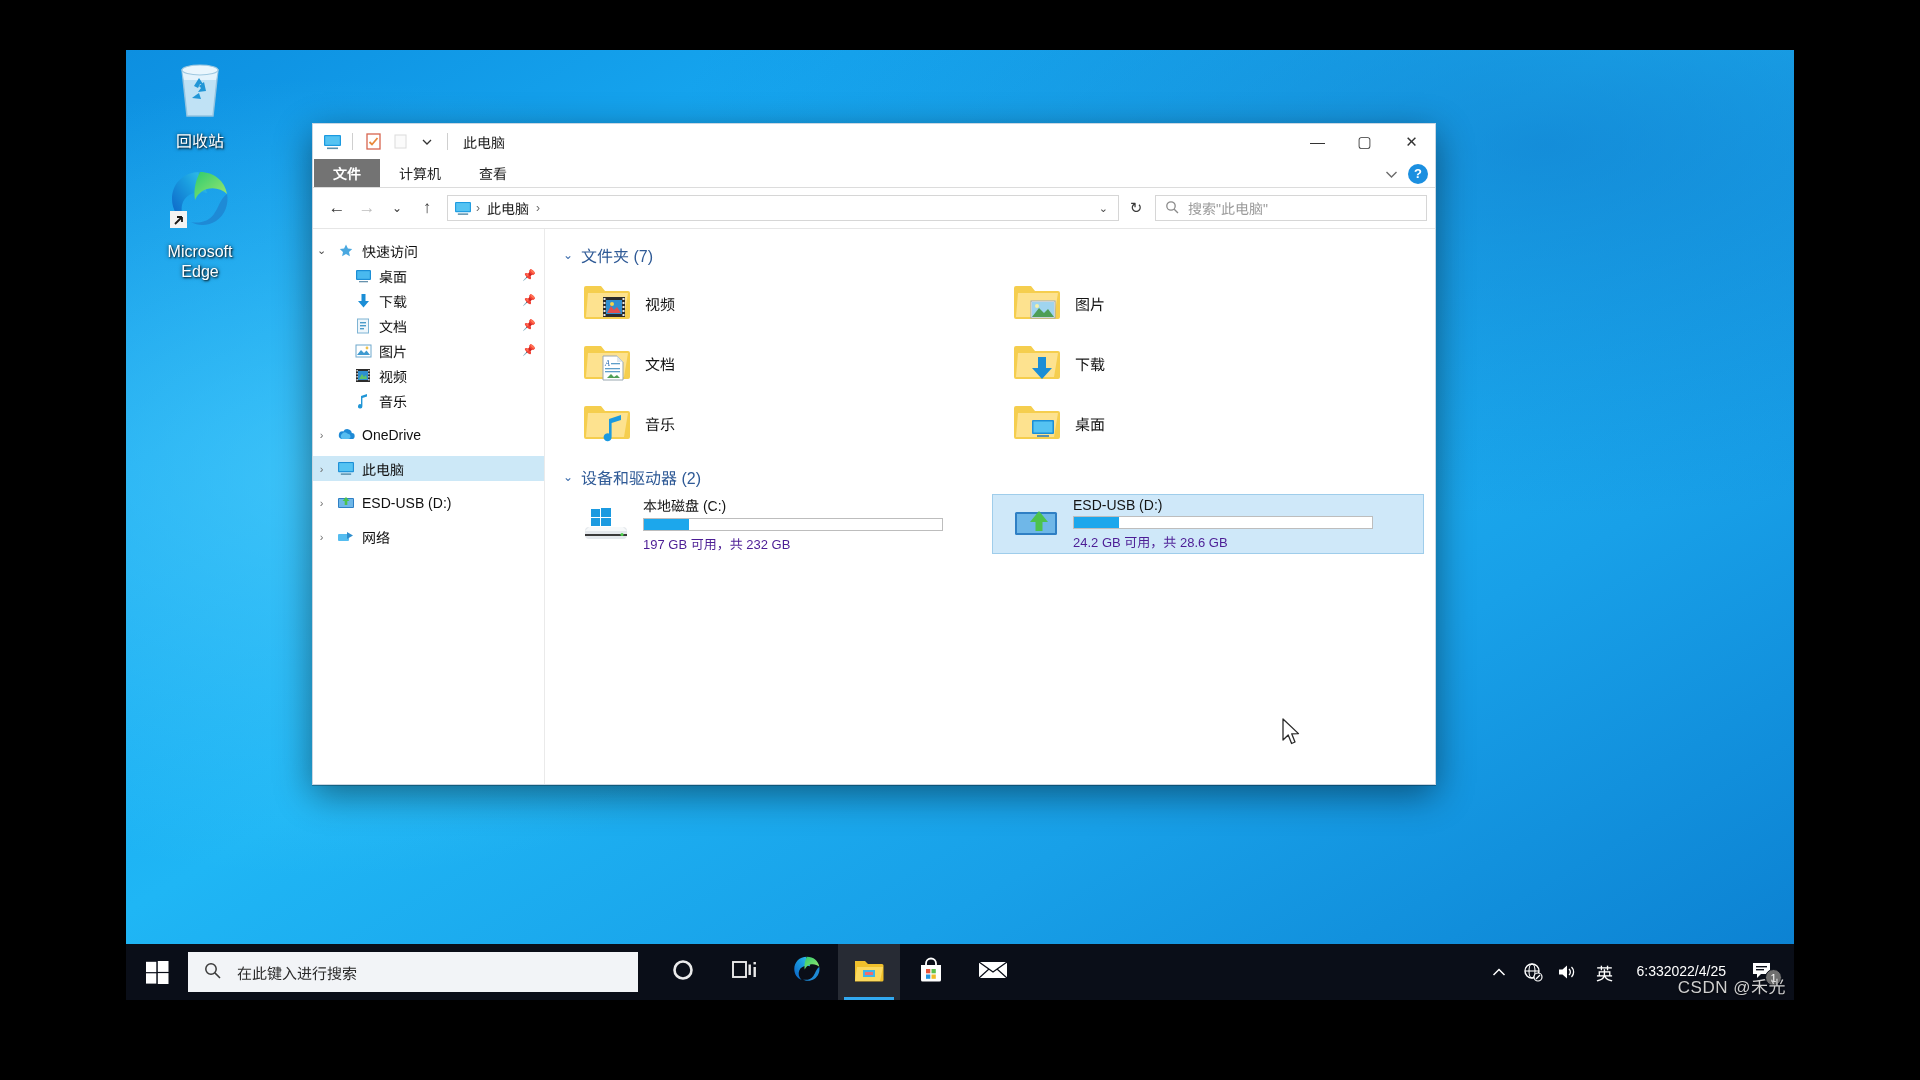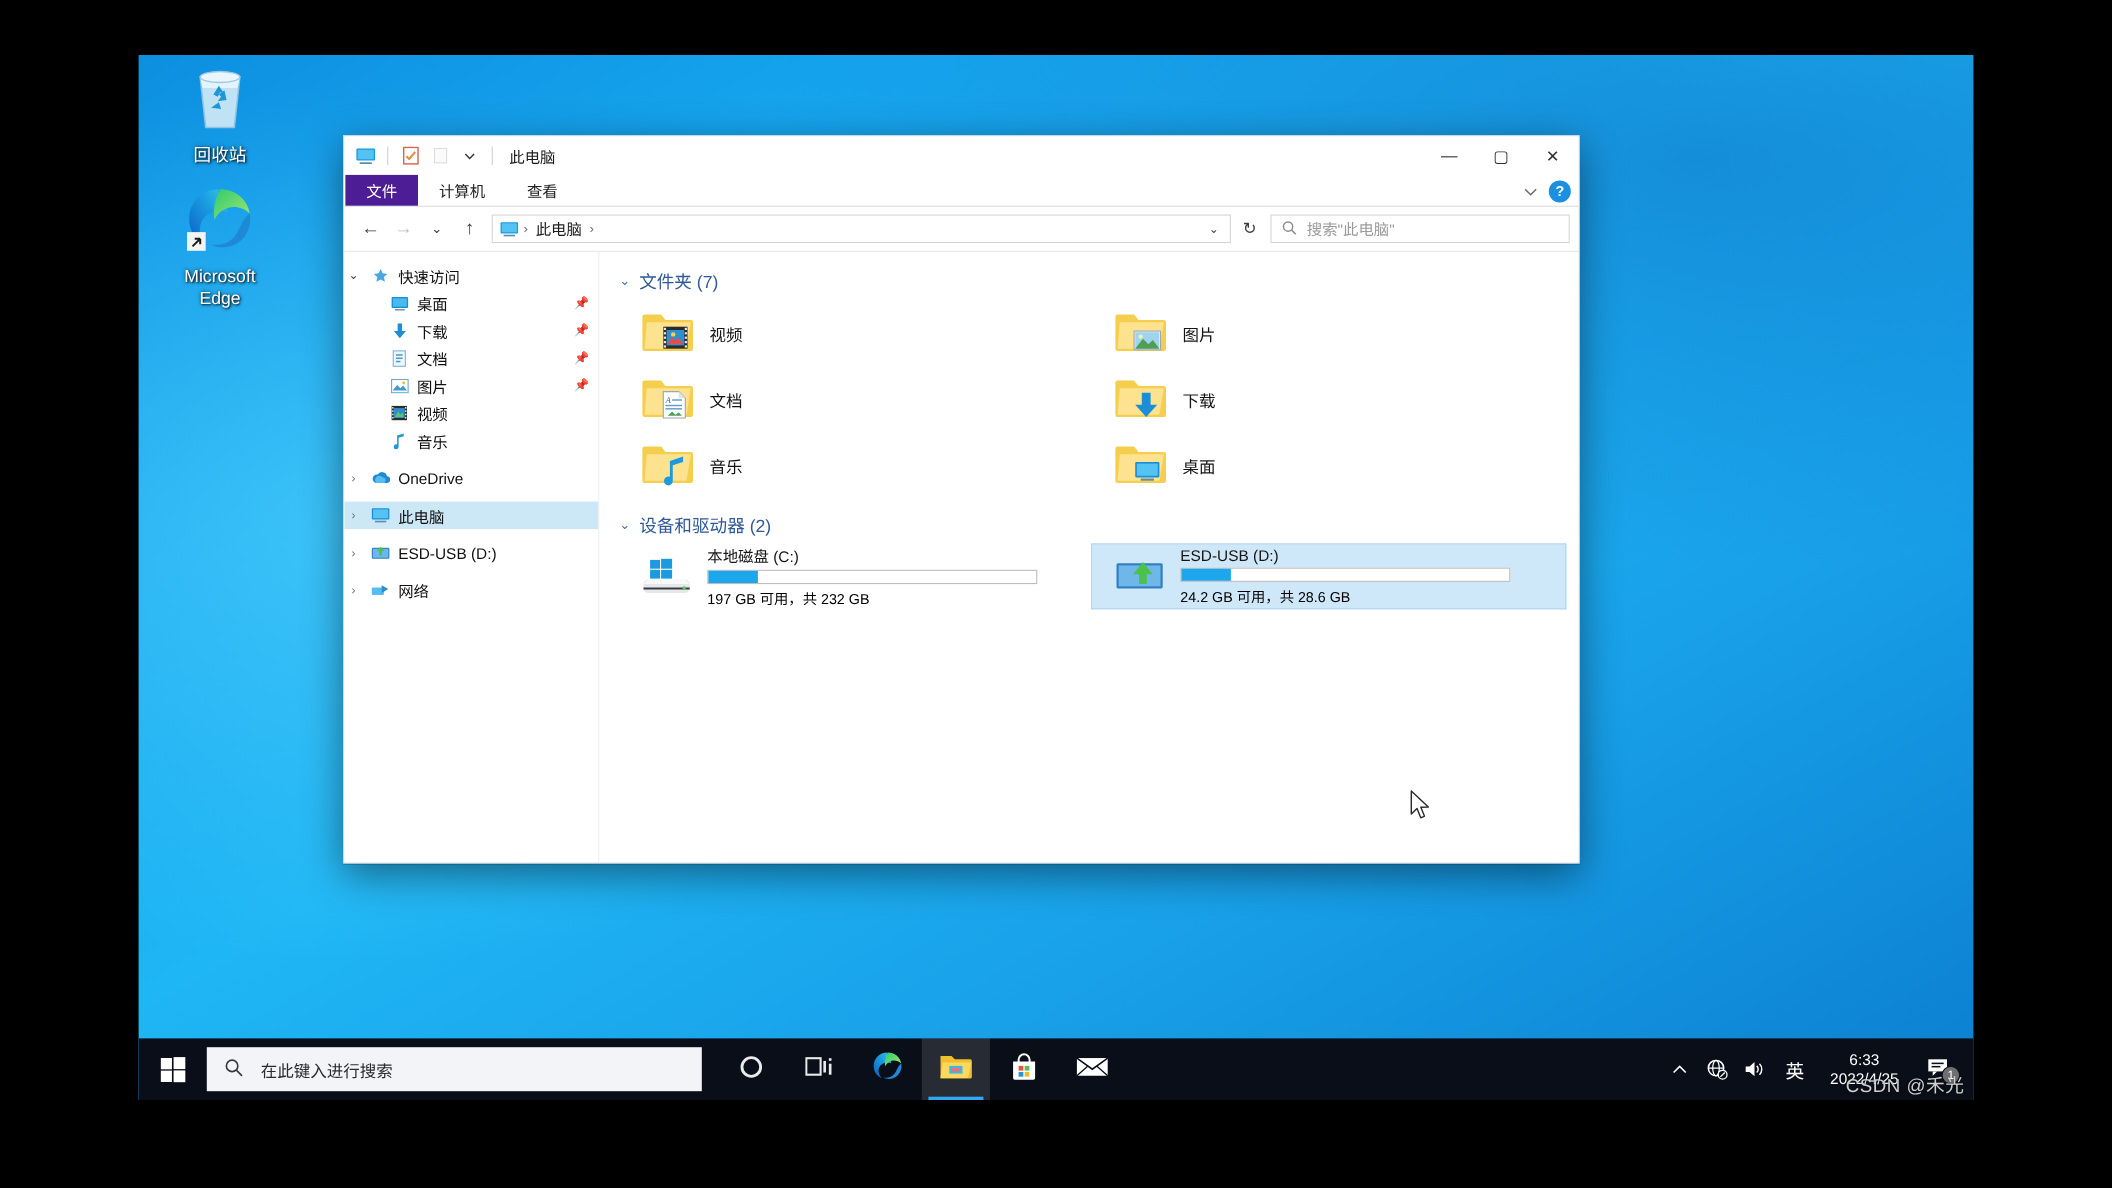--- a/index.html
+++ b/index.html
@@ -70,21 +70,21 @@
 
   
   .ribbon {
     height: 29px; display: flex; align-items: stretch;
     border-bottom: 1px solid #dcdcdc; background: #fff;
     padding-left: 1px; position: relative;
   }
   .rtab {
     display: flex; align-items: center; padding: 0 19px; font-size: 14px; color: #222;
   }
-  .rtab.file { background: #4c1d95; color: #fff; font-weight: 400; }
+  .rtab.file { background: #737373; color: #fff; font-weight: 700; }
   .ribbon-right { position: absolute; right: 7px; top: 0; height: 29px; display: flex; align-items: center; gap: 10px; }
   .help-circle {
     width: 20px; height: 20px; border-radius: 50%;
     background: #1b8fe0; color: #fff; font-size: 13px; font-weight: bold;
     display: flex; align-items: center; justify-content: center;
   }
 
   
   .addrbar {
     height: 40px; display: flex; align-items: center; gap: 2px;
@@ -151,21 +151,21 @@
   .drive-tile {
     width: 50%; height: 58px; display: flex; align-items: center; gap: 12px;
     padding-left: 18px; position: relative;
   }
   .drive-tile.selected { background: #cfe8f9; outline: 1px solid #9fcdeb; }
   .drive-tile .dico { width: 50px; height: 42px; flex: none; }
   .drive-info { flex: 1; max-width: 300px; }
   .drive-name { font-size: 14px; color: #141414; margin-bottom: 3px; }
   .bar-track { height: 13px; background: #fff; border: 1px solid #bdbdbd; position: relative; }
   .bar-fill { height: 100%; background: #1ca7ec; }
-  .drive-free { font-size: 13px; color: #000000; margin-top: 3px; }
+  .drive-free { font-size: 13px; color: #4c1d95; margin-top: 3px; }
 
   
   .statusbar {
     height: 29px; border-top: 1px solid #e2e2e2; background: #fff;
     display: flex; align-items: center; padding: 0 6px 0 18px;
     font-size: 13px; color: #2b2b2b;
   }
   .statusbar .spacer { flex: 1; }
   .viewbtn { width: 30px; height: 24px; display: flex; align-items: center; justify-content: center; }
 
@@ -193,21 +193,21 @@
   .tb-app.active::after {
     content: ""; position: absolute; left: 6px; right: 6px; bottom: 0; height: 3px; background: #31a8f0;
   }
   .tray {
     margin-left: auto; display: flex; align-items: center; gap: 0; height: 56px; padding-right: 4px;
     color: #fff;
   }
   .tray-ico { width: 34px; height: 56px; display: flex; align-items: center; justify-content: center; font-size: 16px; }
   .tray-ime { width: 40px; height: 56px; display: flex; align-items: center; justify-content: center; font-size: 17px; }
   .clock {
-    height: 56px; display: flex; flex-direction: column; align-items: center; justify-content: center;
+    height: 56px; display: flex; flex-direction: row; align-items: center; justify-content: center;
     font-size: 14px; line-height: 1.25; padding: 0 12px; color: #fff;
   }
   .action-center { width: 52px; height: 56px; display: flex; align-items: center; justify-content: center; position: relative; }
   .badge {
     position: absolute; right: 8px; bottom: 14px;
     width: 17px; height: 17px; border-radius: 50%;
     background: #6f6f6f; color: #fff; font-size: 11px;
     display: flex; align-items: center; justify-content: center;
     border: 1px solid #0a0e18;
   }

